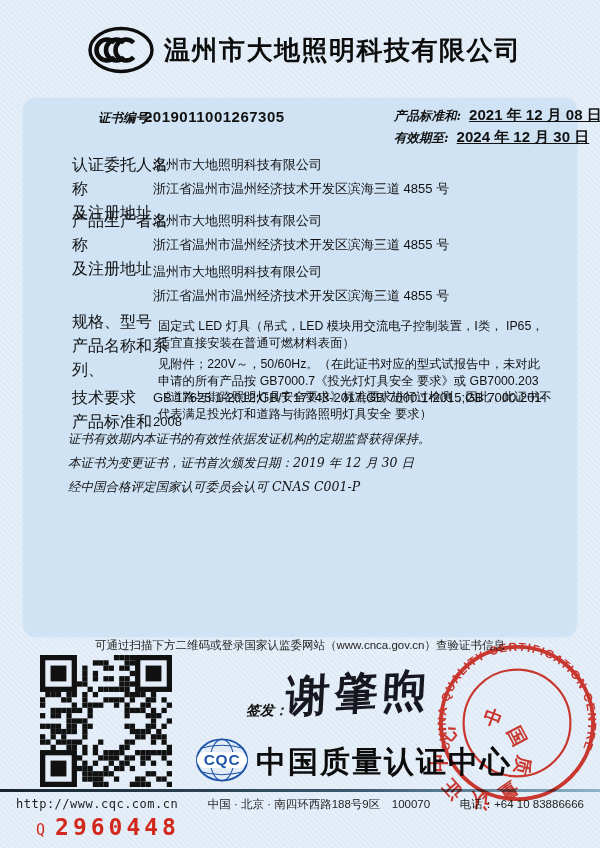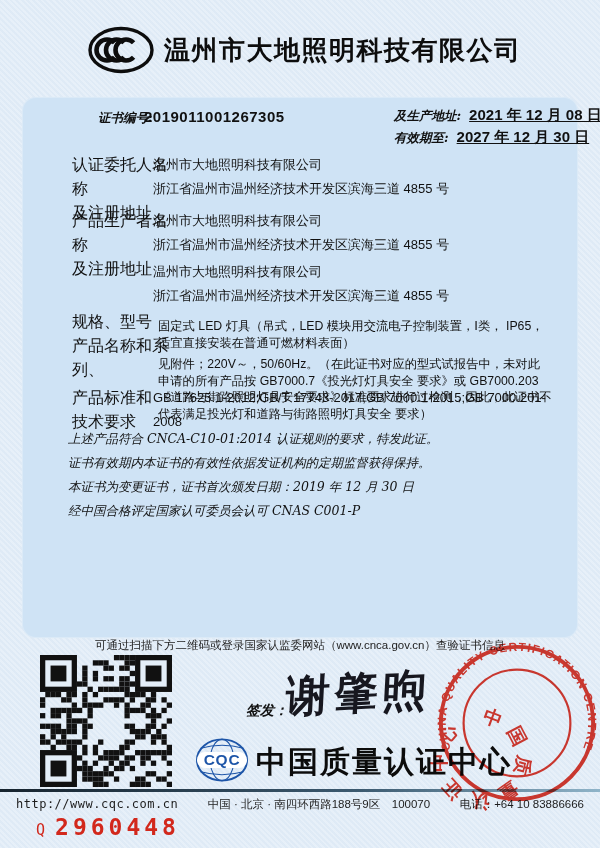--- a/index.html
+++ b/index.html
@@ -64,26 +64,26 @@
       <circle cx="40" cy="25" r="10.5" pathLength="66" stroke-dasharray="50 16" stroke-dashoffset="58"></circle>
     </g>
   </svg>
   <div class="title">温州市大地照明科技有限公司</div>
 
   <div class="band">
     <span class="abs kai certno-label">证书编号:</span>
     <span class="abs certno-value">2019011001267305</span>
 
     <div class="abs kai date-row" style="top:9px;">
-      <span class="dl">及生产地址:</span>
+      <span class="dl">产品标准和:</span>
       <span class="dv">2021 年 12 月 08 日</span>
     </div>
     <div class="abs kai date-row" style="top:31px;">
       <span class="dl">有效期至:</span>
-      <span class="dv">2027 年 12 月 30 日</span>
+      <span class="dv">2024 年 12 月 30 日</span>
     </div>
 
     <div class="abs flabel" style="top:56px;">
       <div>认证委托人名称</div>
         <div>及注册地址</div>
     </div>
     <div class="abs fvalue" style="top:56px;">
       <div>温州市大地照明科技有限公司</div>
         <div>浙江省温州市温州经济技术开发区滨海三道 4855 号</div>
     </div>
@@ -105,27 +105,26 @@
     <div class="abs flabel" style="top:213px;">
       <div>规格、型号</div>
         <div>产品名称和系列、</div>
     </div>
     <div class="abs pvalue" style="top:216px;">
       <p>固定式 LED 灯具（吊式，LED 模块用交流电子控制装置，Ⅰ类， IP65，适宜直接安装在普通可燃材料表面）</p>
       <p>见附件；220V～，50/60Hz。（在此证书对应的型式试报告中，未对此申请的所有产品按 GB7000.7《投光灯灯具安全 要求》或 GB7000.203《道路与街路照明灯具安全要求》标准要求进行过检测，因此，此证书不代表满足投光灯和道路与街路照明灯具安全 要求）</p>
     </div>
 
     <div class="abs flabel" style="top:289px;">
-      <div>产品标准和</div>
-        <div>技术要求</div>
+      <div>技术要求</div>
+        <div>产品标准和</div>
     </div>
     <div class="abs fvalue" style="top:289px;">GB 17625.1-2012;GB/T 17743-2017;GB 7000.1-2015;GB 7000.201-2008</div>
 
     <div class="abs kai notes" style="top:330px;">
-      <div>上述产品符合 CNCA-C10-01:2014 认证规则的要求，特发此证。</div>
       <div>证书有效期内本证书的有效性依据发证机构的定期监督获得保持。</div>
       <div>本证书为变更证书，证书首次颁发日期：2019 年 12 月 30 日</div>
       <div>经中国合格评定国家认可委员会认可 CNAS C001-P</div>
     </div>
   </div>
 
   <div class="verify">可通过扫描下方二维码或登录国家认监委网站（www.cnca.gov.cn）查验证书信息</div>
 
   <div class="qr">
     <svg viewBox="0 0 130 130" fill="#111">

